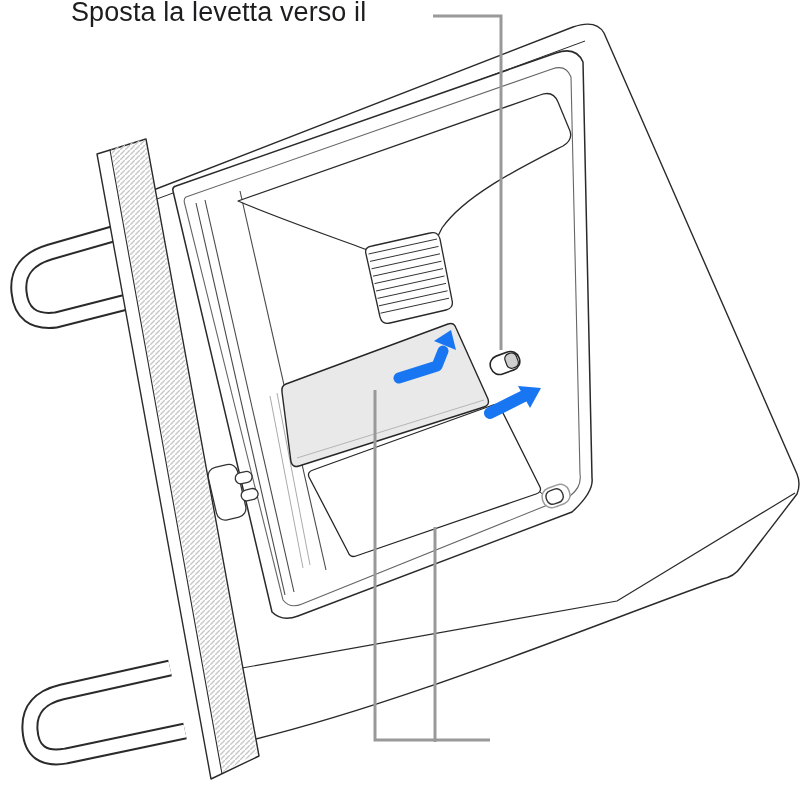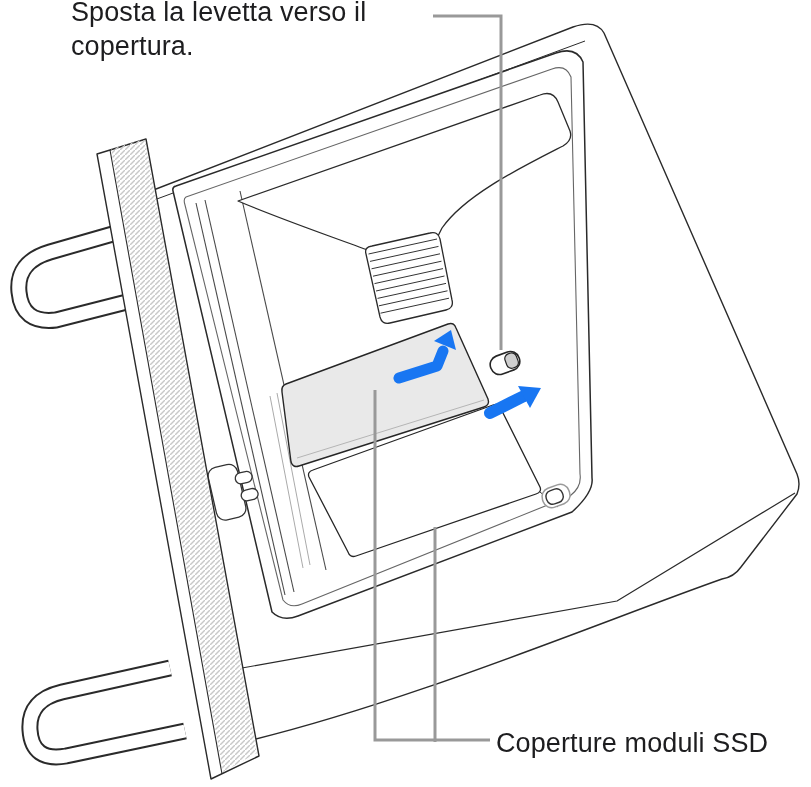--- a/index.html
+++ b/index.html
@@ -178,18 +178,16 @@
 
     <g fill="none" stroke="var(--c-callout_line,#999999)" stroke-width="3">
       <path d="M 433,16 L 501,16 L 501,350"></path>
       <path d="M 375,390 L 375,740 L 490,740"></path>
       <path d="M 435,527 L 435,742"></path>
     </g>
   </svg>
 
   <div class="callout-text" id="callout-lever-text">
     <div>Sposta la levetta verso il</div>
-    <div>copertura.</div>
   </div>
 
-  <div class="callout-text" id="callout-covers-text">Coperture moduli SSD</div>
 
 </div>
 
 </body></html>

